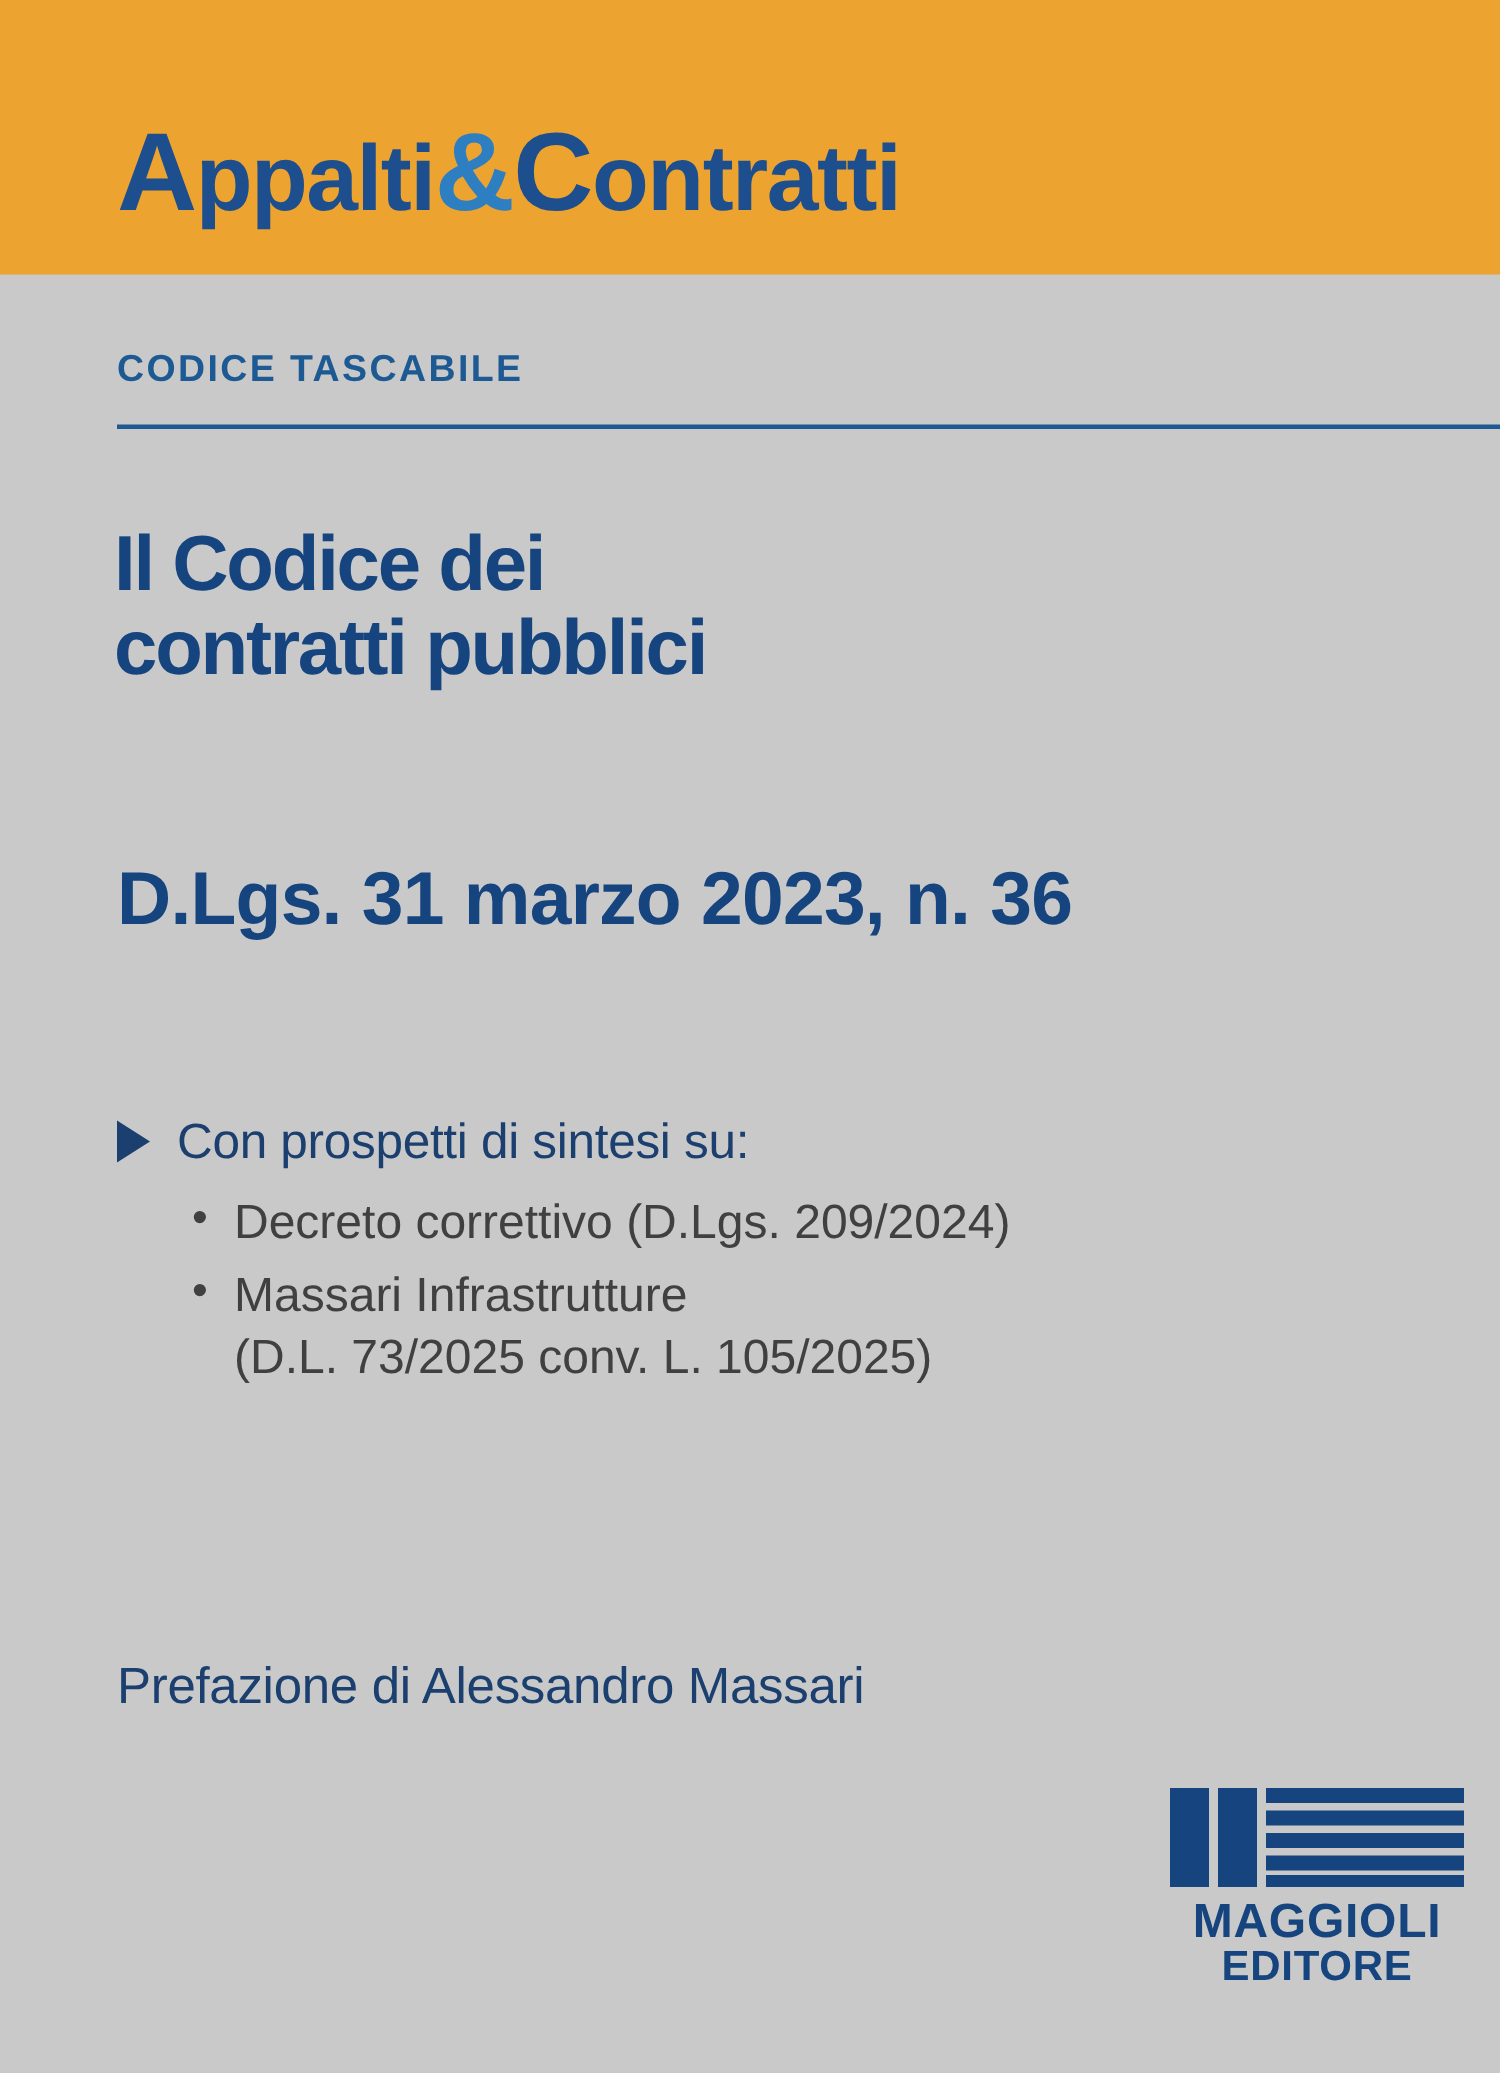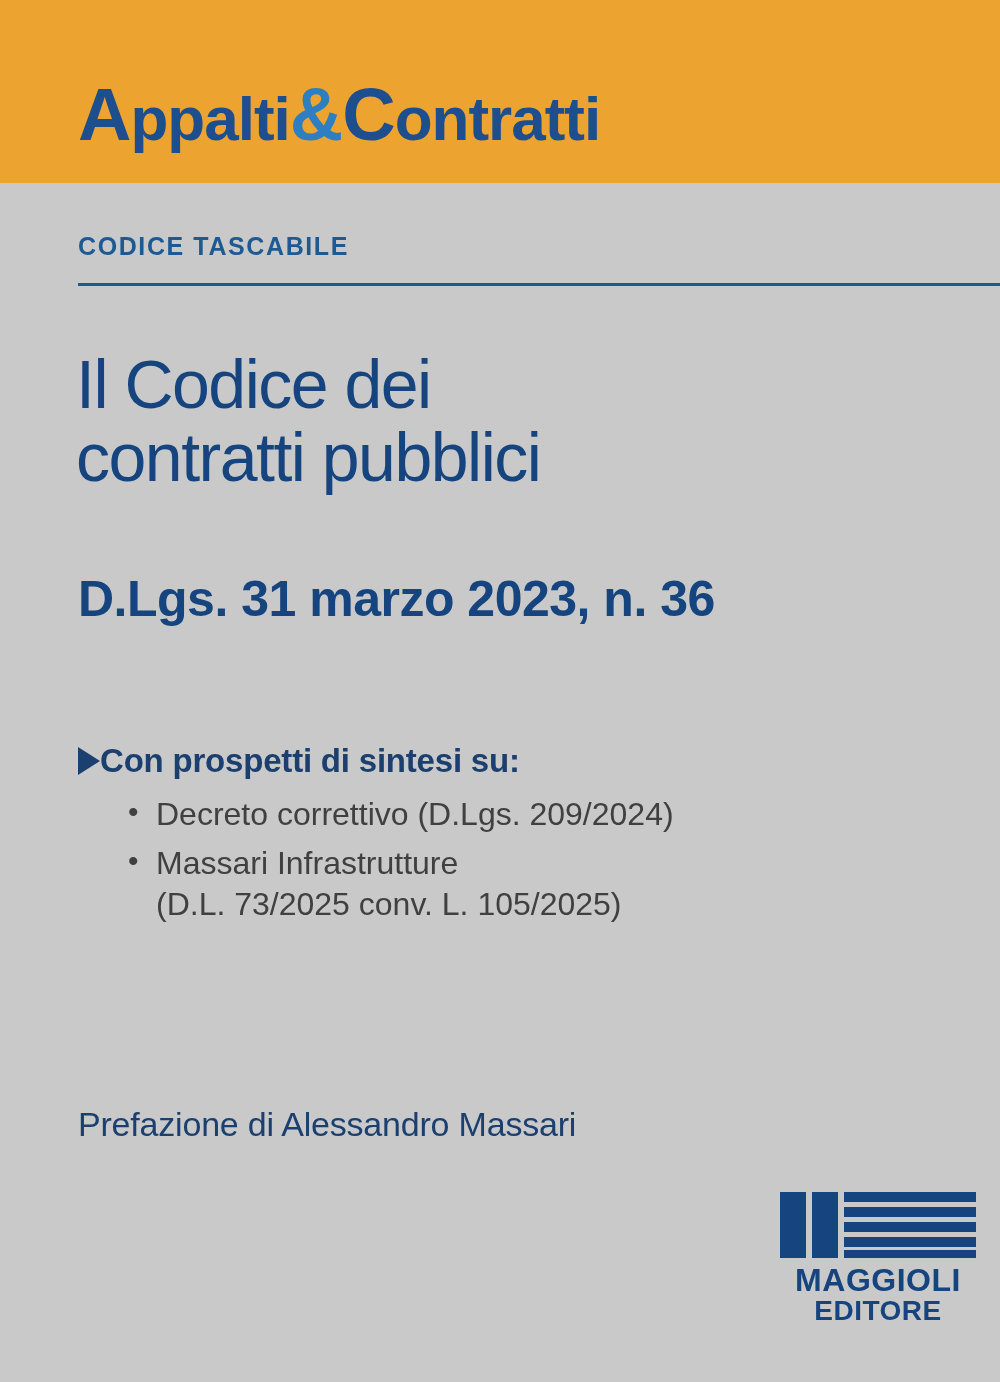--- a/index.html
+++ b/index.html
@@ -75,22 +75,22 @@
     background: #1d5a94;
   }
 
   
   .title {
     position: absolute;
     left: 76px;
     top: 348px;
     width: 880px;
     color: #15447f;
-    font-size: 68px;
-    font-weight: normal;
+    font-size: 52px;
+    font-weight: bold;
     line-height: 1.08;
     letter-spacing: -1.5px;
   }
   .subtitle {
     position: absolute;
     left: 78px;
     top: 570px;
     color: #15447f;
     font-size: 50px;
     font-weight: bold;
@@ -101,22 +101,23 @@
   .prospetti {
     position: absolute;
     left: 78px;
     top: 742px;
     width: 860px;
     color: #1b3f6e;
   }
   .prospetti-head {
     display: flex;
     align-items: center;
+    gap: 18px;
     font-size: 33px;
-    font-weight: bold;
+    font-weight: normal;
     letter-spacing: -0.2px;
   }
   .tri {
     width: 0;
     height: 0;
     border-top: 14px solid transparent;
     border-bottom: 14px solid transparent;
     border-left: 22px solid #1b3f6e;
     display: inline-block;
   }

